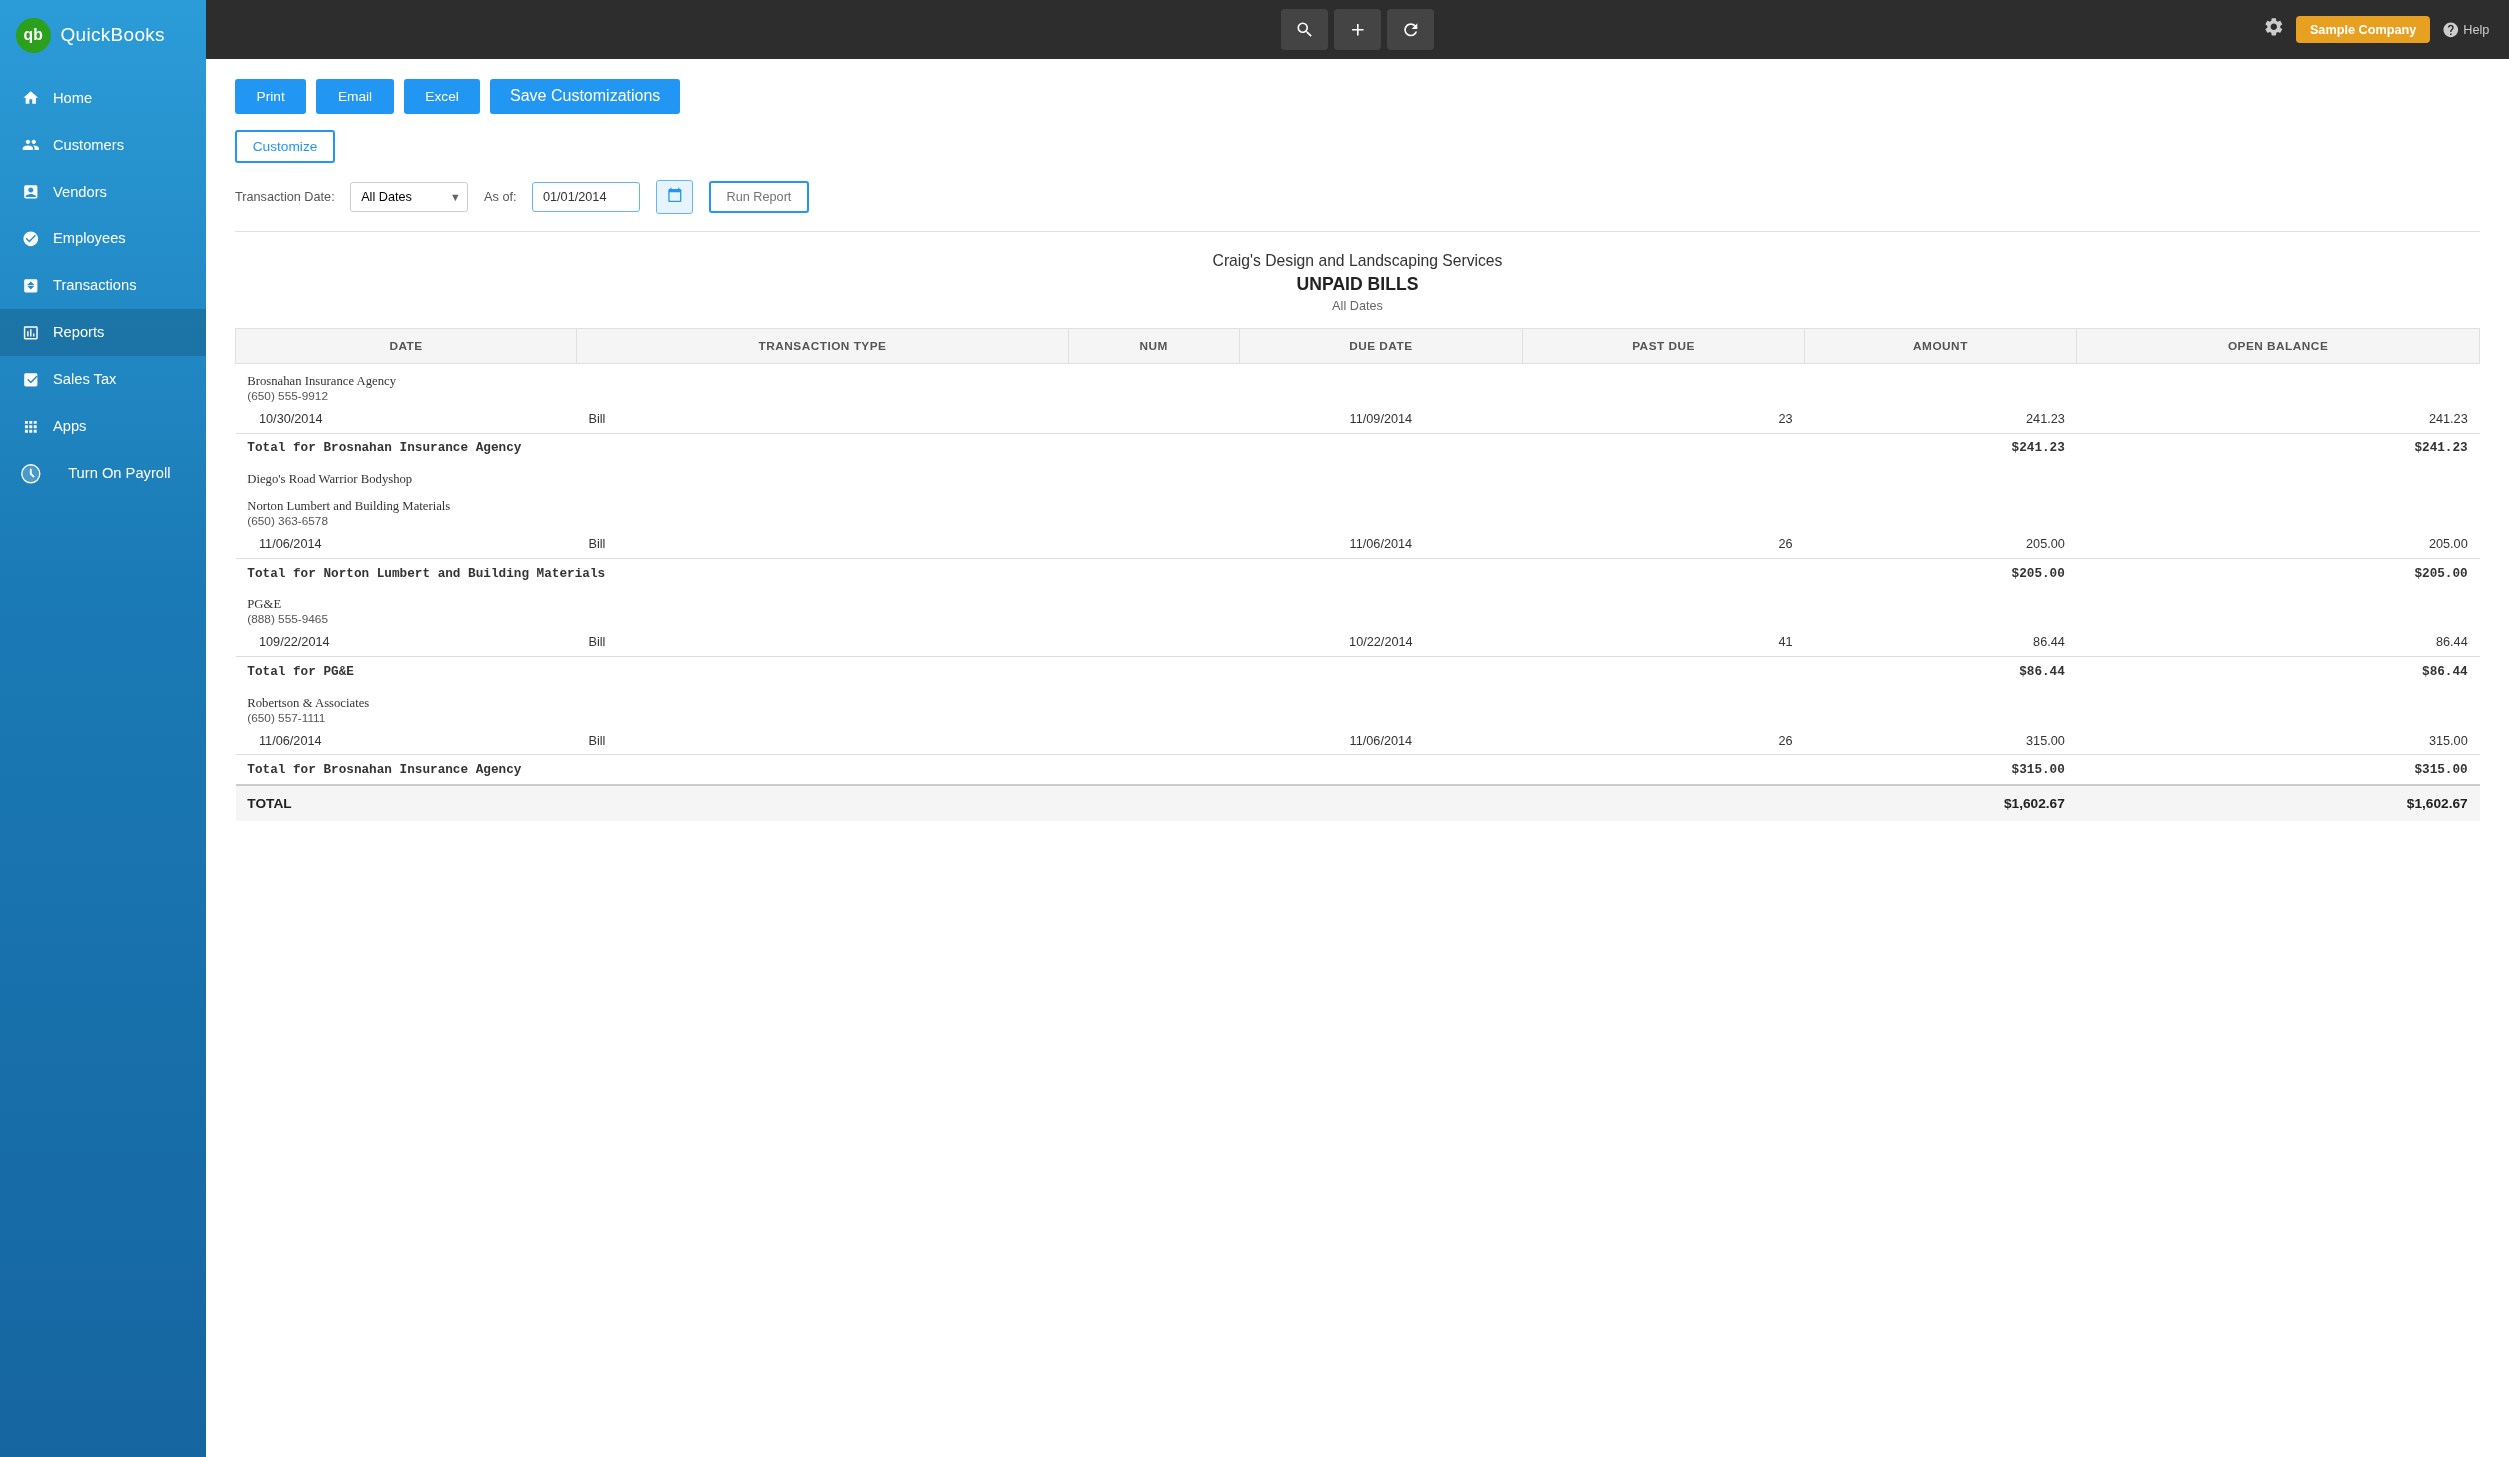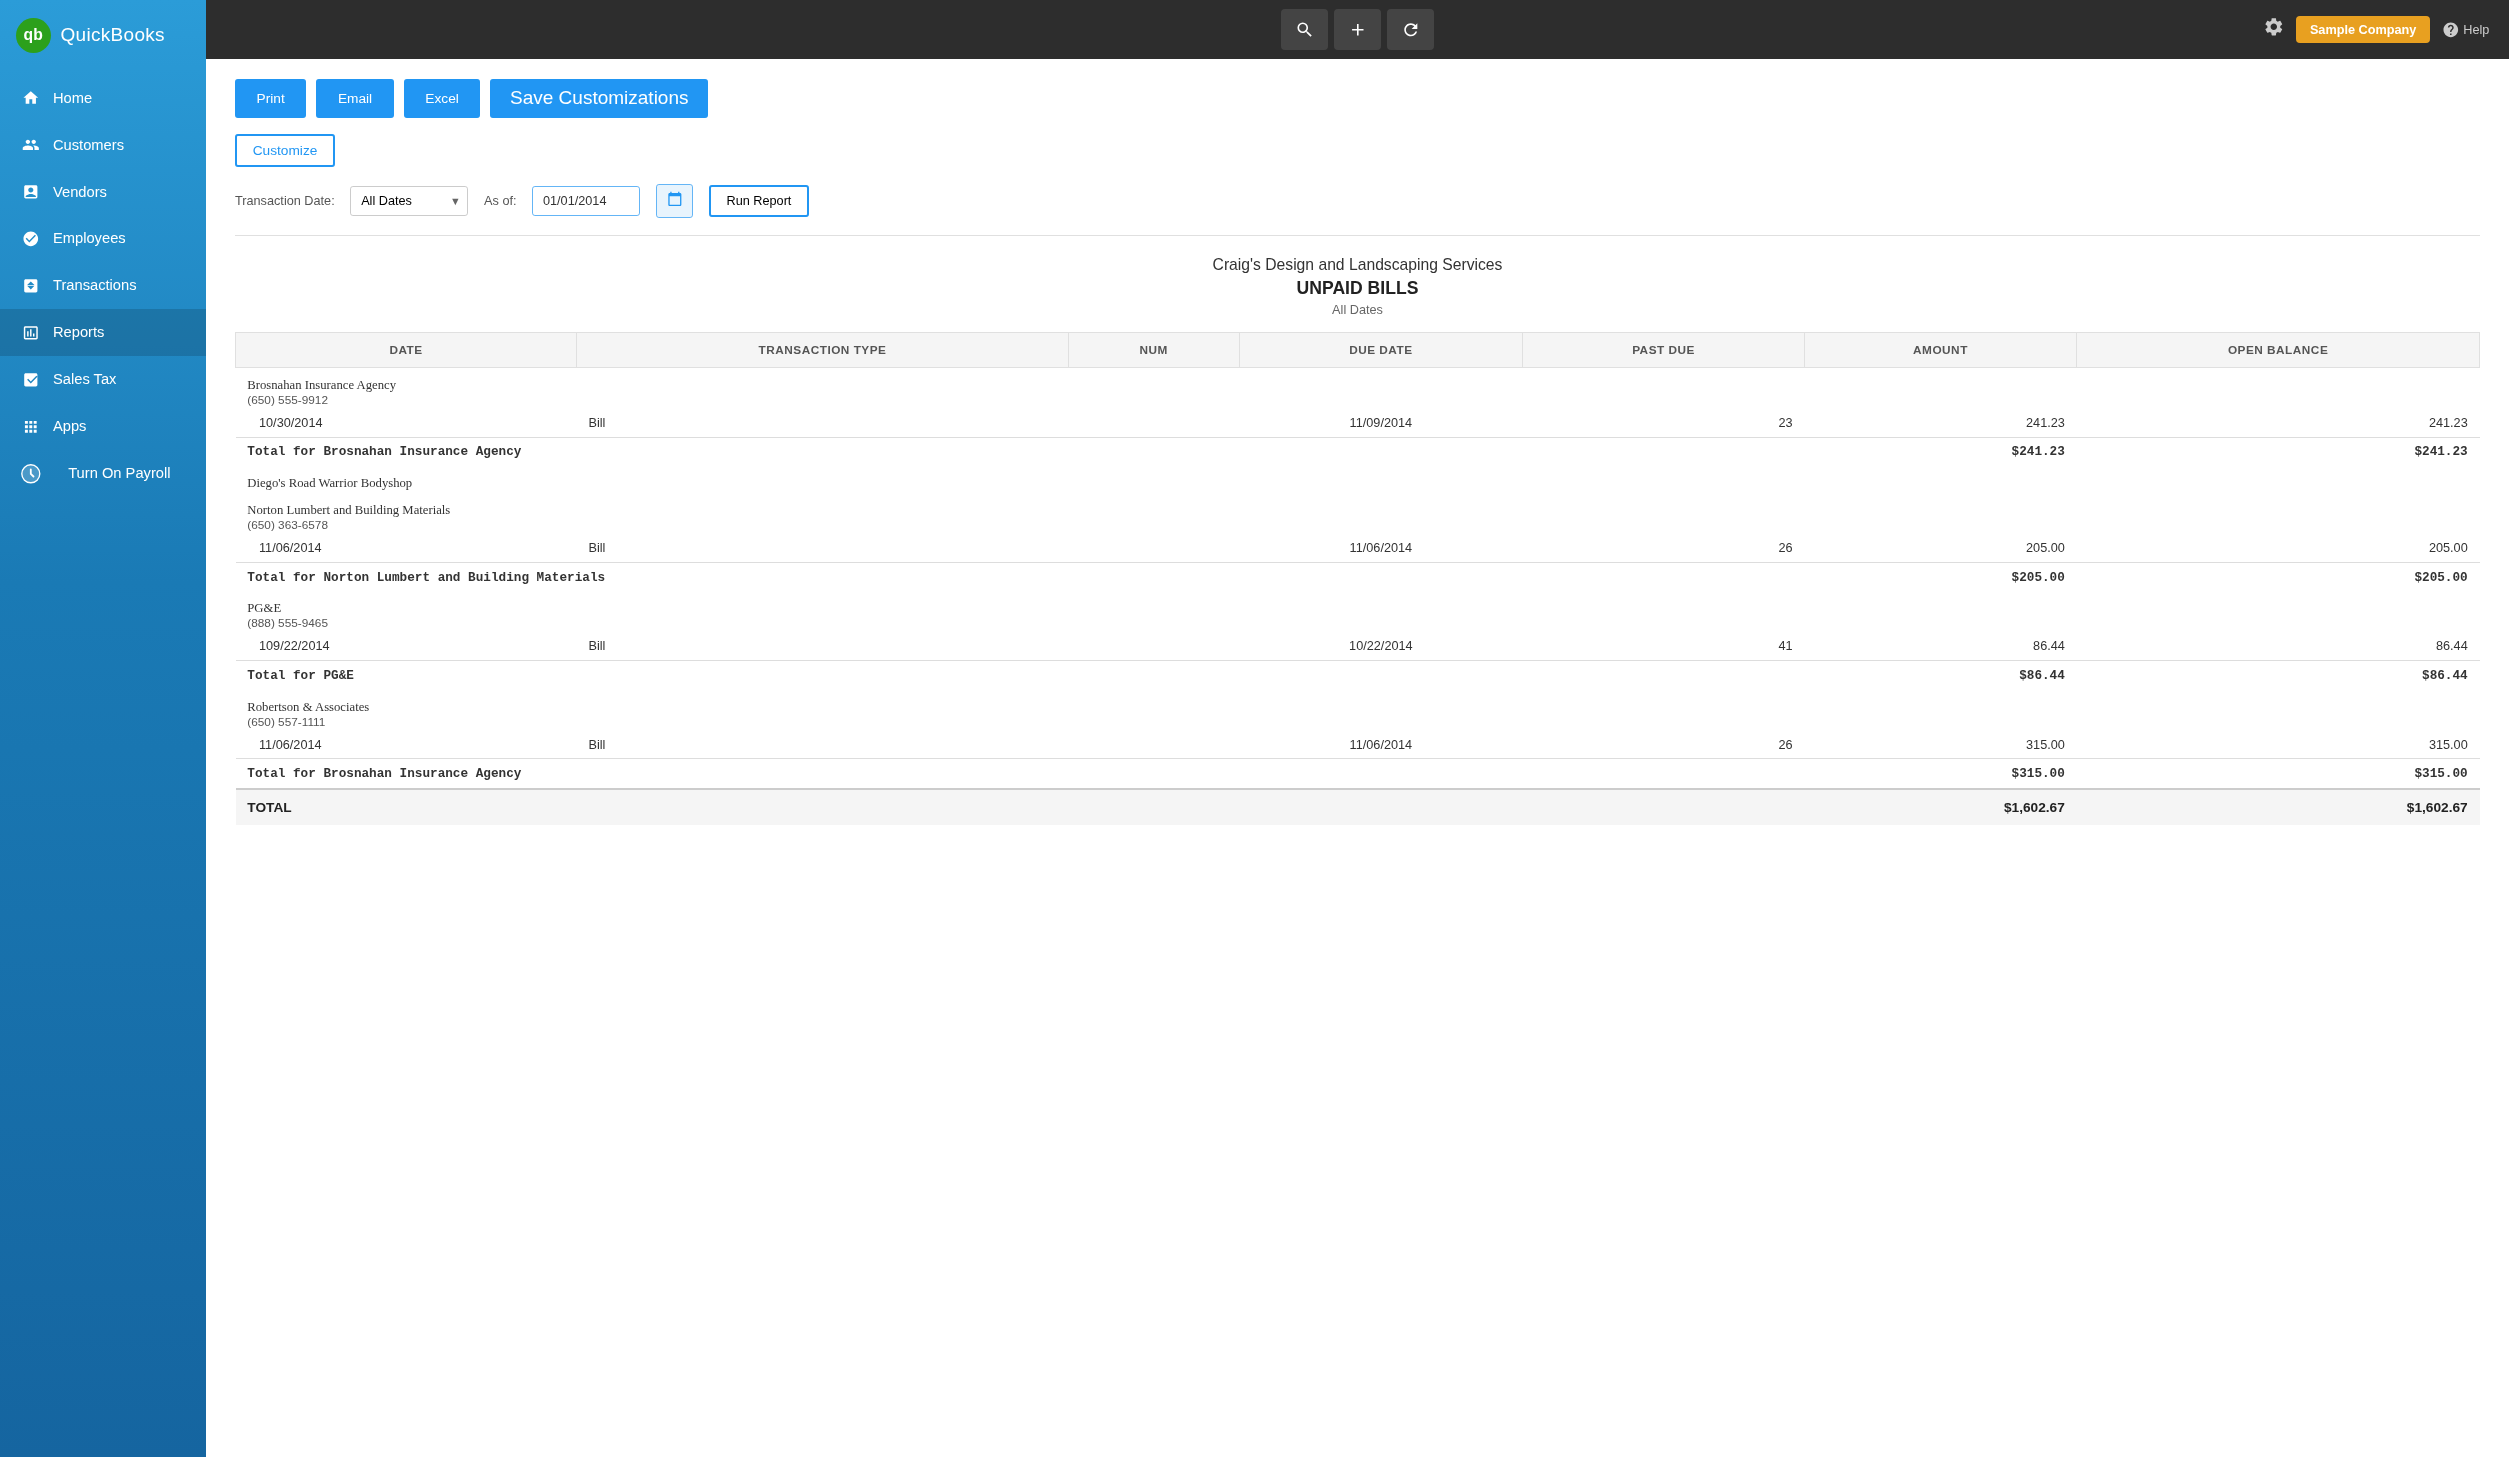--- a/index.html
+++ b/index.html
@@ -97,21 +97,21 @@
       padding: 19.6px 29px;
     }
 
     .toolbar { display: flex; gap: 10px; margin-bottom: 15.7px; }
     .tool-btn {
       background: #2196F3; color: white; border: none; border-radius: 2.9px;
       padding: 8.8px 21.6px; font-size: 13.7px; cursor: pointer; font-weight: 500;
     }
     .tool-btn-save {
       background: #2196F3; color: white; border: none; border-radius: 2.9px;
-      padding: 8.8px 19.6px; font-size: 19px; cursor: pointer;
+      padding: 8.8px 19.6px; font-size: 16px; cursor: pointer;
     }
 
     .customize-btn {
       background: white; color: #2196F3; border: 2px solid #2196F3; border-radius: 2.9px;
       padding: 6.9px 15.7px; font-size: 13.7px; cursor: pointer; margin-bottom: 17.6px;
       display: inline-block;
     }
 
     .filter-row {
       display: flex; align-items: center; gap: 15.7px; margin-bottom: 17.6px;
@@ -130,21 +130,21 @@
     .as-of-label { color: #555; font-size: 12.7px; }
     .date-input {
       border: 1px solid #64b5f6; border-radius: 2.9px; padding: 6.9px 9.8px;
       font-size: 12.7px; color: #333; width: 108px;
     }
     .calendar-btn {
       background: #e8f4fd; border: 1px solid #64b5f6; border-radius: 2.9px;
       padding: 5.9px 9.8px; cursor: pointer; font-size: 15.7px;
     }
     .run-report-btn {
-      background: white; color: #000000; border: 2px solid #2196F3; border-radius: 2.9px;
+      background: white; color: #737373; border: 2px solid #2196F3; border-radius: 2.9px;
       padding: 6.9px 15.7px; font-size: 12.7px; cursor: pointer; font-weight: 500;
     }
 
     
     .report-container {
       border-top: 1px solid #e0e0e0;
       padding-top: 19.6px;
     }
     .report-company {
       text-align: center; font-size: 15.7px; color: #333; margin-bottom: 3.9px;

